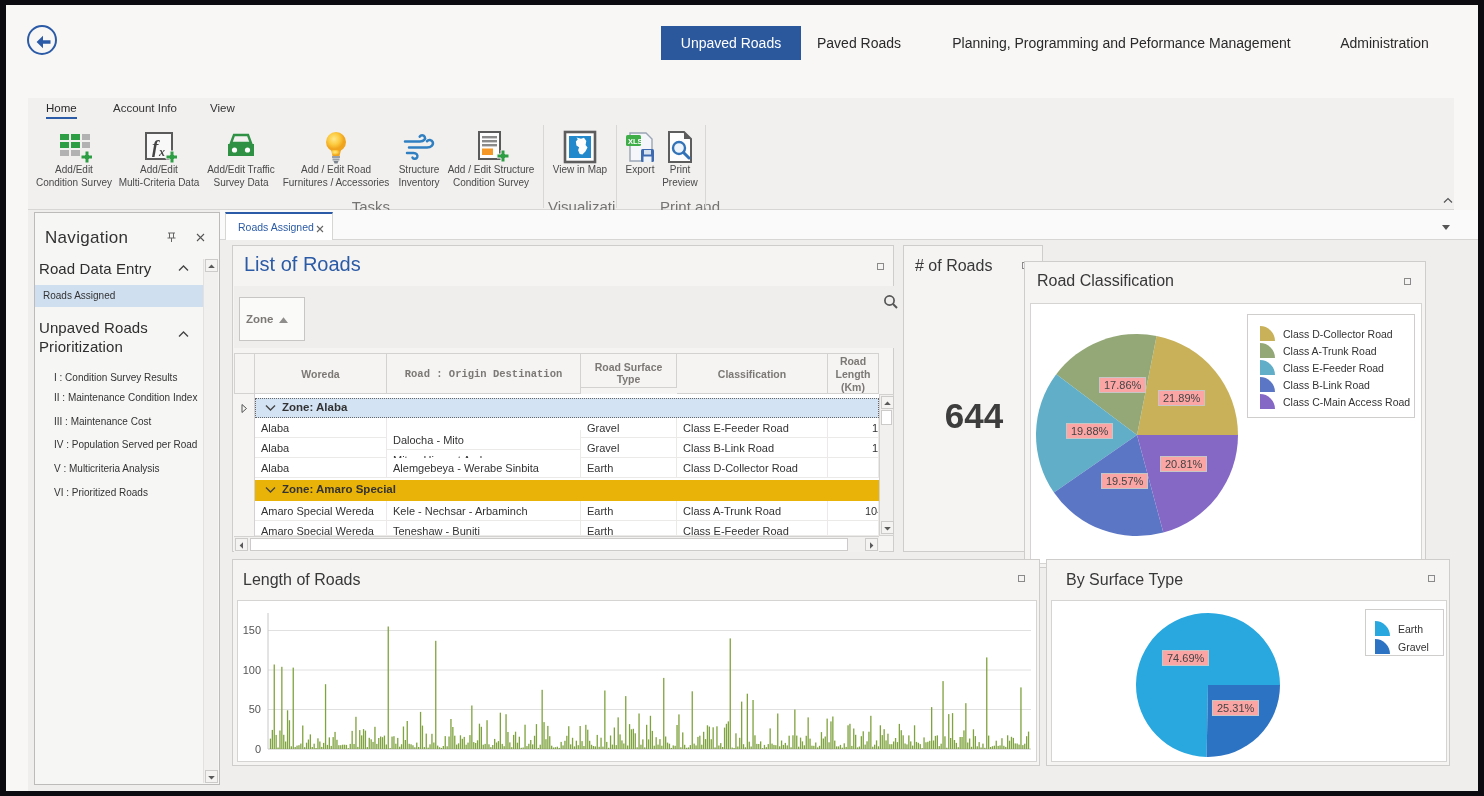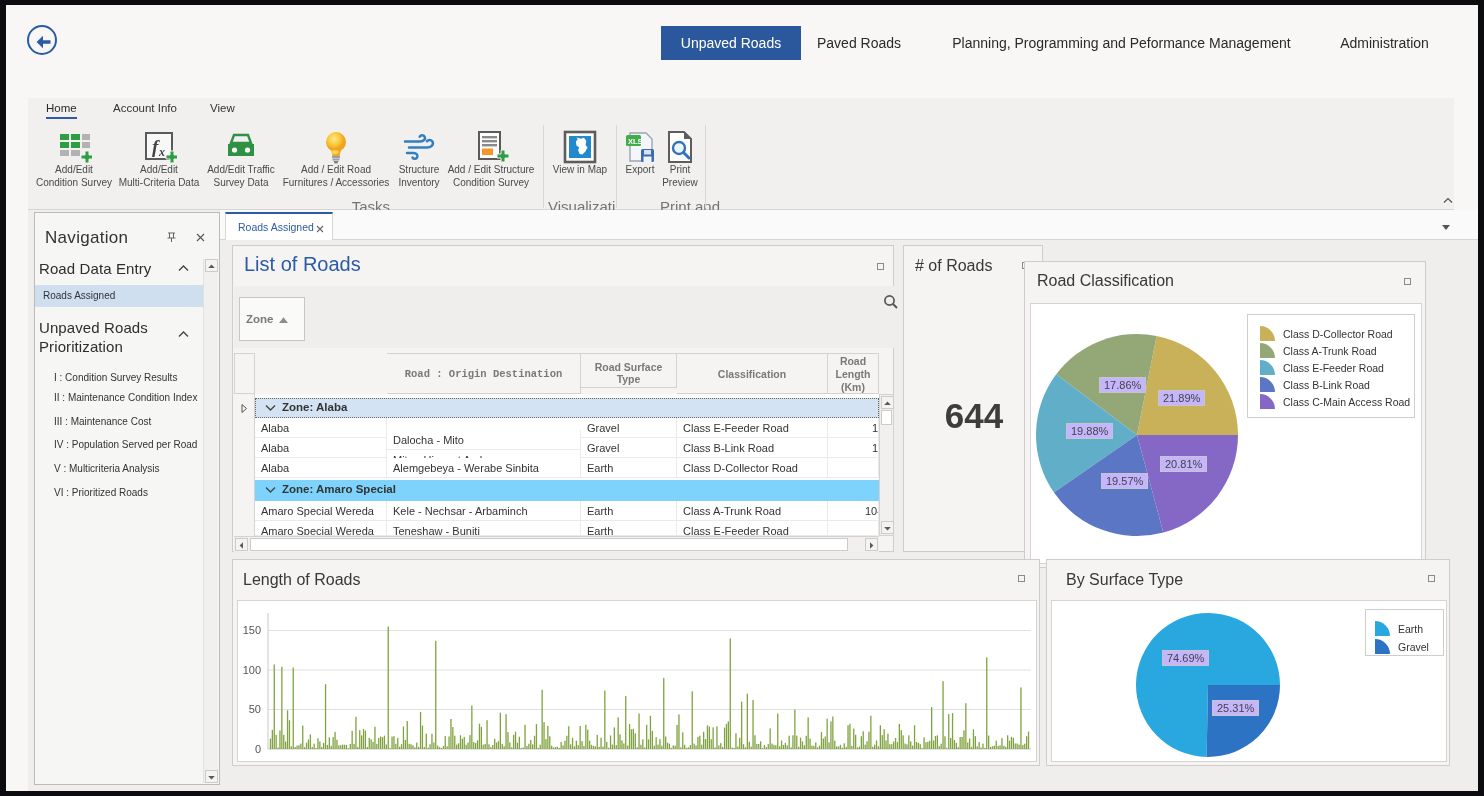--- a/index.html
+++ b/index.html
@@ -47,21 +47,21 @@
 .ptitle { position:absolute; font-size:16px; color:#383838; }
 .psq { position:absolute; width:7px; height:7px; border:1px solid #8a8a8a; }
 .chartarea { position:absolute; background:#fff; border:1px solid #d6d4d2; }
 
 
 .gridhdr { position:absolute; background:#f5f4f3; border:1px solid #d4d2d0; border-left:none; color:#7b7875; font-weight:bold; font-size:10.5px; text-align:center; }
 .gcell { position:absolute; font-size:11px; color:#333; padding-left:6px; line-height:20px; white-space:nowrap; overflow:hidden; border-right:1px solid #eceae8; border-bottom:1px solid #eceae8; background:#fff; }
 .grow-group { position:absolute; font-size:11.5px; font-weight:bold; color:#333; line-height:19px; }
 .legend { position:absolute; background:#fff; border:1px solid #d0cecc; }
 .lgitem { position:absolute; font-size:10.5px; color:#333; white-space:nowrap; }
-.plabel { position:absolute; background:#c4b5fd; border:1px solid #c6c6c6; font-size:11px; color:#444; padding:1px 4px; }
+.plabel { position:absolute; background:#fca5a5; border:1px solid #c6c6c6; font-size:11px; color:#444; padding:1px 4px; }
 </style>
 </head>
 <body>
 <div class="app">
 
 <div class="abs backbtn">
       <svg width="22" height="22" viewBox="0 0 22 22">
         <path d="M17.5 9.2 H10 V4.7 L3.6 11 L10 17.3 V12.8 H17.5 Z" fill="#2b5ba6"></path>
       </svg>
     </div>
@@ -229,20 +229,21 @@
     <svg style="position:absolute; left:38px; top:18px;" width="11" height="8" viewBox="0 0 11 8">
           <path d="M5.5 1.2 L10 7 H1 Z" fill="#8f8d8b"></path>
         </svg>
   </div>
   <svg style="position:absolute; left:650px; top:48px;" width="16" height="16" viewBox="0 0 16 16">
         <circle cx="6.5" cy="6.5" r="4.6" fill="none" stroke="#555" stroke-width="1.7"></circle>
         <path d="M10 10 L14 14" stroke="#555" stroke-width="1.9"></path>
       </svg>
 
   <div class="gridhdr" style="left:1px; top:107px; width:21px; height:41px; border-left:1px solid #d4d2d0;"></div>
+  <div class="gridhdr" style="left:22px; top:107px; width:132px; height:41px; line-height:41px;">Woreda</div>
   <div class="gridhdr" style="left:154px; top:107px; width:194px; height:41px; line-height:41px;font-family:Liberation Mono, monospace;">Road : Origin Destination</div>
   <div class="gridhdr" style="left:348px; top:107px; width:96px; height:35px; padding-top:7px;">Road Surface<br>Type</div>
   <div class="gridhdr" style="left:444px; top:107px; width:151px; height:41px; line-height:41px;">Classification</div>
   <div class="gridhdr" style="left:595px; top:107px; width:51px; height:41px; padding-top:1px; line-height:13px;">Road<br>Length<br>(Km)</div>
 
   <div style="position:absolute; left:1px; top:148px; width:645px; height:142px; background:#fff;"></div>
 
   <div style="position:absolute; left:1px; top:148px; width:21px; height:142px; background:#f5f4f3; border-right:1px solid #d4d2d0;"></div>
   <svg style="position:absolute; left:8px; top:158px;" width="6" height="9" viewBox="0 0 6 9">
         <path d="M1 0.5 L5.5 4.5 L1 8.5 Z" fill="none" stroke="#555" stroke-width="1"></path>
@@ -267,21 +268,21 @@
   <div class="gcell" style="left:444px; top:192px; width:151px; height:20px;">Class B-Link Road</div>
   <div class="gcell" style="left:595px; top:192px; width:51px; height:20px;">
         <span style="position:absolute; left:44px;">12.4</span>
       </div>
   <div class="gcell" style="left:22px; top:212px; width:132px; height:20px;">Alaba</div>
   <div class="gcell" style="left:154px; top:212px; width:194px; height:20px;">Alemgebeya - Werabe Sinbita</div>
   <div class="gcell" style="left:348px; top:212px; width:96px; height:20px;">Earth</div>
   <div class="gcell" style="left:444px; top:212px; width:151px; height:20px;">Class D-Collector Road</div>
   <div class="gcell" style="left:595px; top:212px; width:51px; height:20px;"></div>
 
-  <div class="grow-group" style="left:22px; top:234px; width:624px; height:29px; background:#7dd3fc;">
+  <div class="grow-group" style="left:22px; top:234px; width:624px; height:29px; background:#eab308;">
     <svg style="position:absolute; left:10px; top:6px;" width="11" height="8" viewBox="0 0 11 8">
           <path d="M1 1.5 L5.5 6 L10 1.5" stroke="#444" stroke-width="1.4" fill="none"></path>
         </svg>
     <span style="margin-left:27px;">Zone: Amaro Special</span>
   </div>
   <div class="gcell" style="left:22px; top:255px; width:132px; height:20px;">Amaro Special Wereda</div>
   <div class="gcell" style="left:154px; top:255px; width:194px; height:20px;">Kele - Nechsar - Arbaminch</div>
   <div class="gcell" style="left:348px; top:255px; width:96px; height:20px;">Earth</div>
   <div class="gcell" style="left:444px; top:255px; width:151px; height:20px;">Class A-Trunk Road</div>
   <div class="gcell" style="left:595px; top:255px; width:51px; height:20px;">

